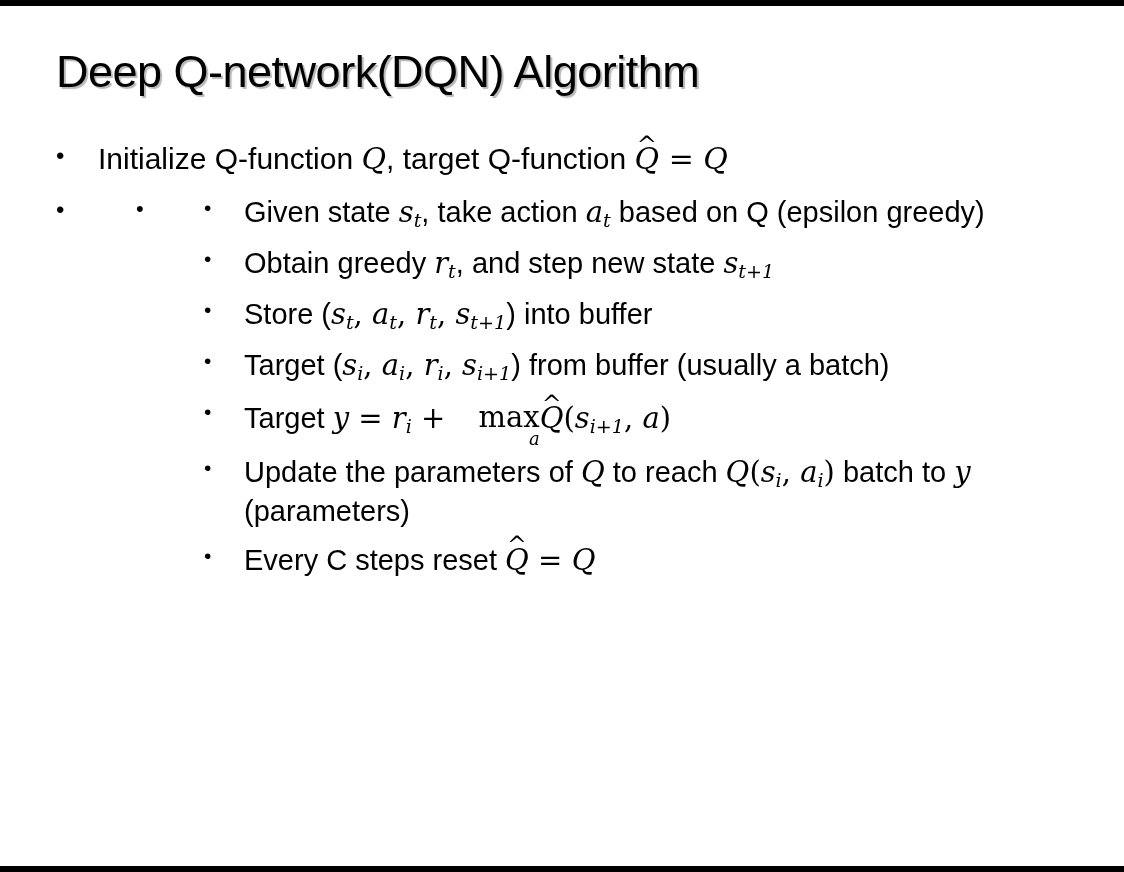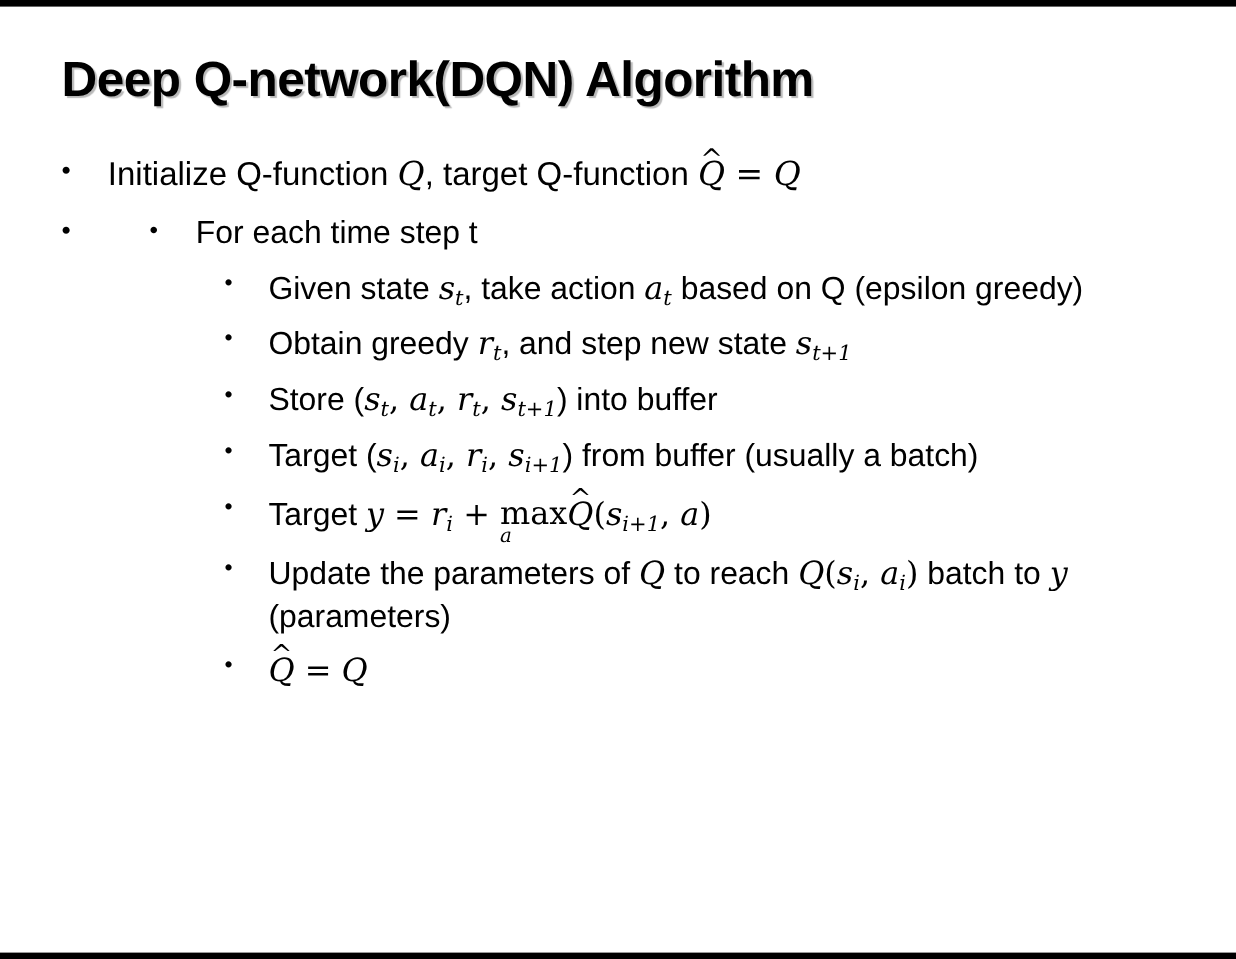--- a/index.html
+++ b/index.html
@@ -30,21 +30,21 @@
     background: #000000;
   }
   .edge-bar.top { top: 0; }
   .edge-bar.bottom { bottom: 0; }
 
   .title {
     position: absolute;
     left: 56px;
     top: 46px;
     font-size: 45px;
-    font-weight: bold;
+    font-weight: normal;
     letter-spacing: -0.5px;
     color: #000000;
     text-shadow: 2px 2px 1px rgba(0,0,0,0.28);
     white-space: nowrap;
   }
 
   .content {
     position: absolute;
     left: 56px;
     top: 140px;
@@ -123,25 +123,26 @@
     left: 50%;
     top: -0.30em;
     transform: translateX(-50%);
     font-size: 0.82em;
     font-style: normal;
     font-family: "DejaVu Serif", "Liberation Serif", serif;
     line-height: 1;
   }
   .maxwrap {
     display: inline-block;
-    text-align: left;
+    text-align: right;
     vertical-align: middle;
     line-height: 1.0;
     position: relative;
     top: 0.18em;
+    margin-left: 24px;
   }
   .maxwrap .top {
     display: block;
     font-family: "DejaVu Serif", "Liberation Serif", serif;
     font-style: normal;
     font-size: 1em;
   }
   .maxwrap .bot {
     display: block;
     font-family: "DejaVu Serif", "Liberation Serif", serif;
@@ -167,21 +168,20 @@
         <span class="bullet">•</span>
         <span class="text"><span>Initialize Q-function </span><span class="mi">Q</span><span>, target Q-function </span><span class="hatwrap"><span class="hat">^</span><span class="mi">Q</span></span><span class="mr"> = </span><span class="mi">Q</span></span>
       </li>
 
       <li>
         <span class="bullet">•</span>
 
         <ul class="lvl2 indent-2">
           <li>
             <span class="bullet">•</span>
-            <span class="text">For each time step t</span>
 
             <ul class="lvl3">
 
               <li>
                 <span class="bullet">•</span>
                 <span class="text"><span>Given state </span><span class="mi">s</span><sub class="sb">t</sub><span>, take action </span><span class="mi">a</span><sub class="sb">t</sub><span> based on Q (epsilon greedy)</span></span>
               </li>
 
               <li>
                 <span class="bullet">•</span>
@@ -203,21 +203,21 @@
                 <span class="text"><span>Target </span><span class="mi">y</span><span class="mr"> = </span><span class="mi">r</span><sub class="sb">i</sub><span class="mr"> + </span><span class="maxwrap"><span class="top">max</span><span class="bot">a</span></span><span class="hatwrap"><span class="hat">^</span><span class="mi">Q</span></span><span class="mr">(</span><span class="mi">s</span><sub class="sb">i+1</sub><span class="mr">, </span><span class="mi">a</span><span class="mr">)</span></span>
               </li>
 
               <li>
                 <span class="bullet">•</span>
                 <span class="text"><span>Update the parameters of </span><span class="mi">Q</span><span> to reach </span><span class="mi">Q</span><span class="mr">(</span><span class="mi">s</span><sub class="sb">i</sub><span class="mr">, </span><span class="mi">a</span><sub class="sb">i</sub><span class="mr">)</span><span> batch to </span><span class="mi">y</span><span> (parameters)</span></span>
               </li>
 
               <li>
                 <span class="bullet">•</span>
-                <span class="text"><span class="hatwrap"><span class="hat">^</span><span class="mi">Q</span></span><span class="mr"> = </span><span class="mi">Q</span></span>
+                <span class="text"><span>Every C steps reset </span><span class="hatwrap"><span class="hat">^</span><span class="mi">Q</span></span><span class="mr"> = </span><span class="mi">Q</span></span>
               </li>
 
             </ul>
           </li>
         </ul>
       </li>
 
     </ul>
   </div>
 </div>

